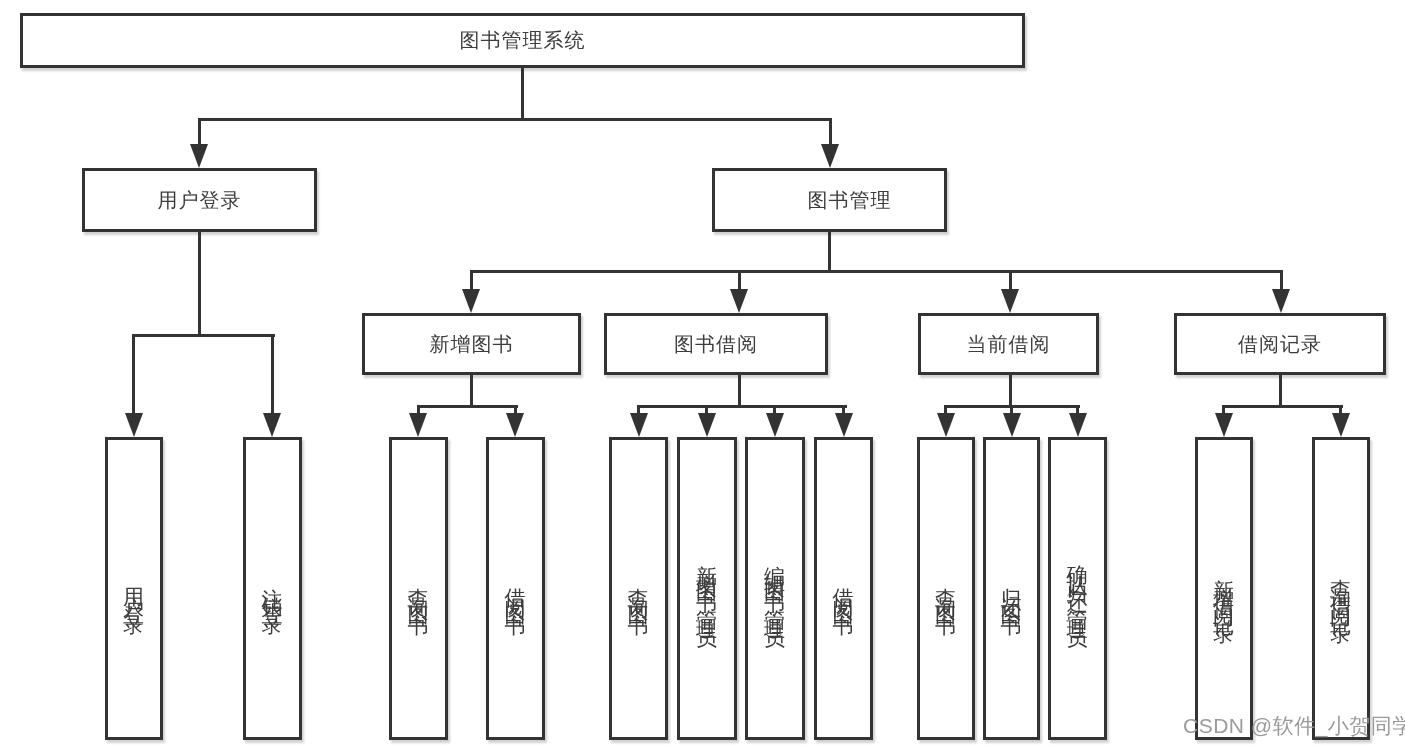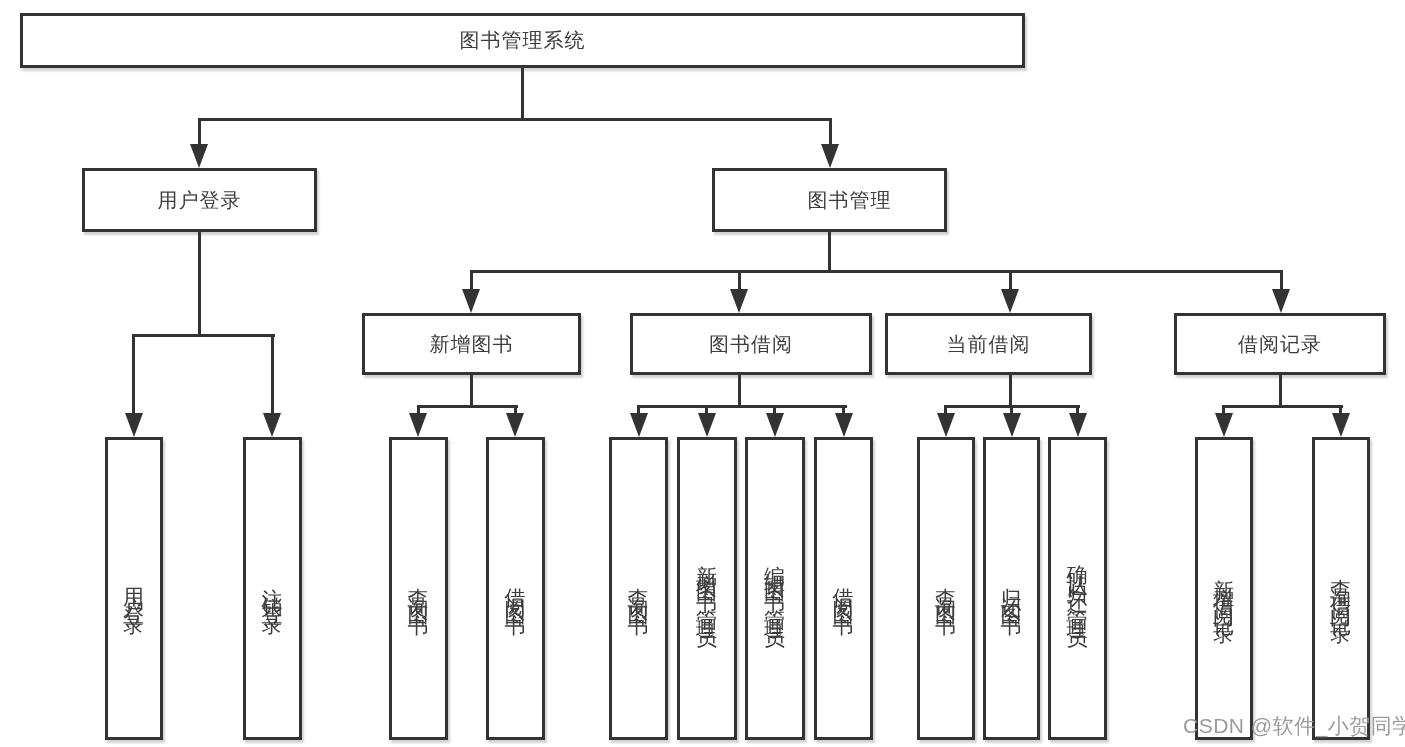--- a/index.html
+++ b/index.html
@@ -83,24 +83,24 @@
   <div class="line" style="left:738px;top:270px;width:3px;height:22px;"></div>
   <div class="arrow" style="left:730px;top:289px;"></div>
   <div class="line" style="left:1009px;top:270px;width:3px;height:22px;"></div>
   <div class="arrow" style="left:1001px;top:289px;"></div>
   <div class="line" style="left:1280px;top:270px;width:3px;height:22px;"></div>
   <div class="arrow" style="left:1272px;top:289px;"></div>
 
   <div class="box" style="left:362px;top:313px;width:219px;height:62px;">
     <span>新增图书</span>
   </div>
-  <div class="box" style="left:630px;top:313px;width:242px;height:62px;">
+  <div class="box" style="left:604px;top:313px;width:224px;height:62px;">
     <span>图书借阅</span>
   </div>
-  <div class="box" style="left:885px;top:313px;width:207px;height:62px;">
+  <div class="box" style="left:918px;top:313px;width:181px;height:62px;">
     <span>当前借阅</span>
   </div>
   <div class="box" style="left:1174px;top:313px;width:212px;height:62px;">
     <span>借阅记录</span>
   </div>
 
   <div class="line" style="left:470px;top:375px;width:3px;height:32px;"></div>
   <div class="line" style="left:417px;top:405px;width:101px;height:3px;"></div>
   <div class="line" style="left:417px;top:405px;width:3px;height:12px;"></div>
   <div class="arrow" style="left:409px;top:413px;"></div>

